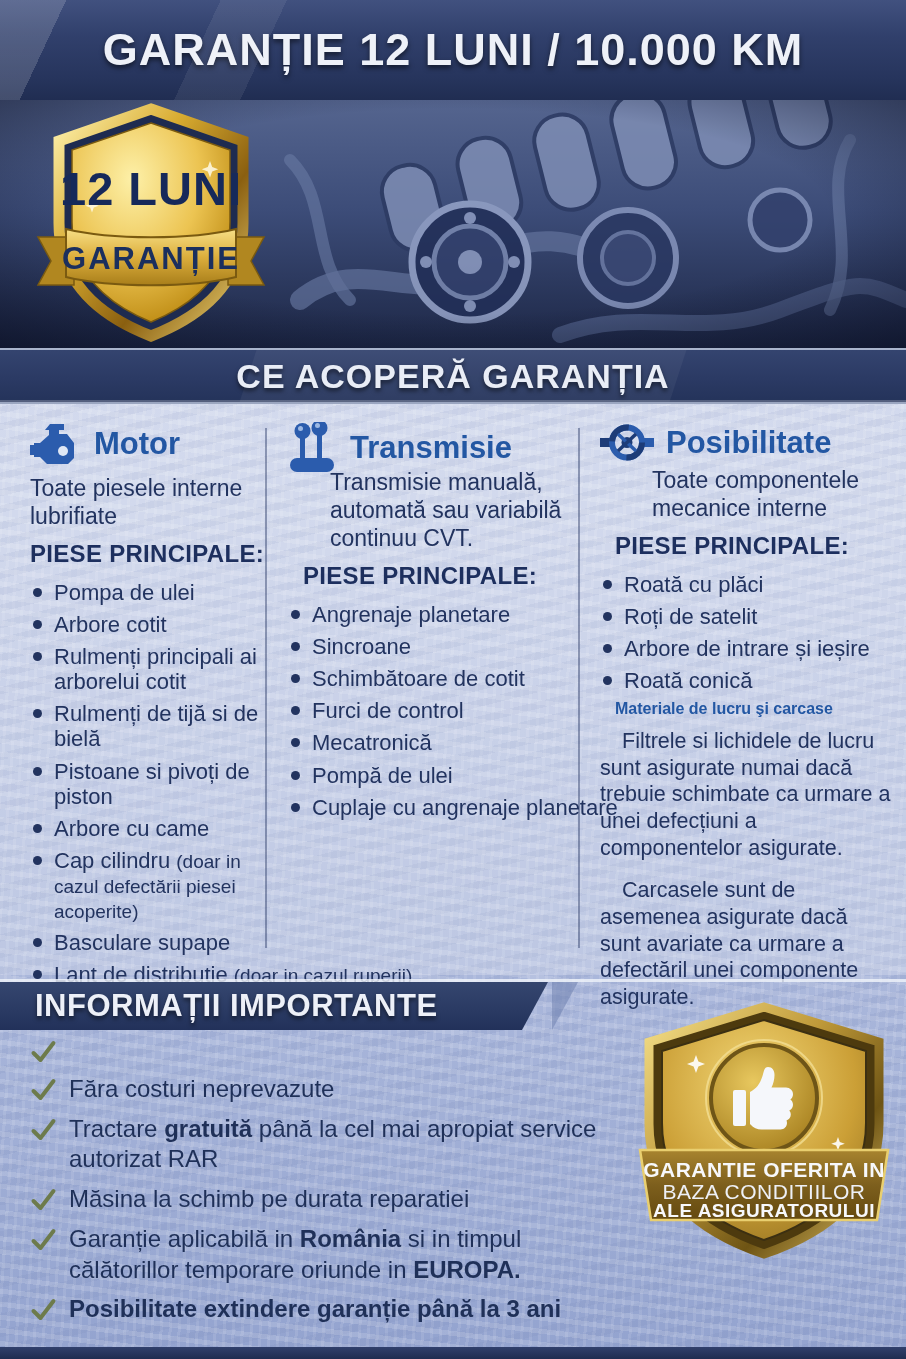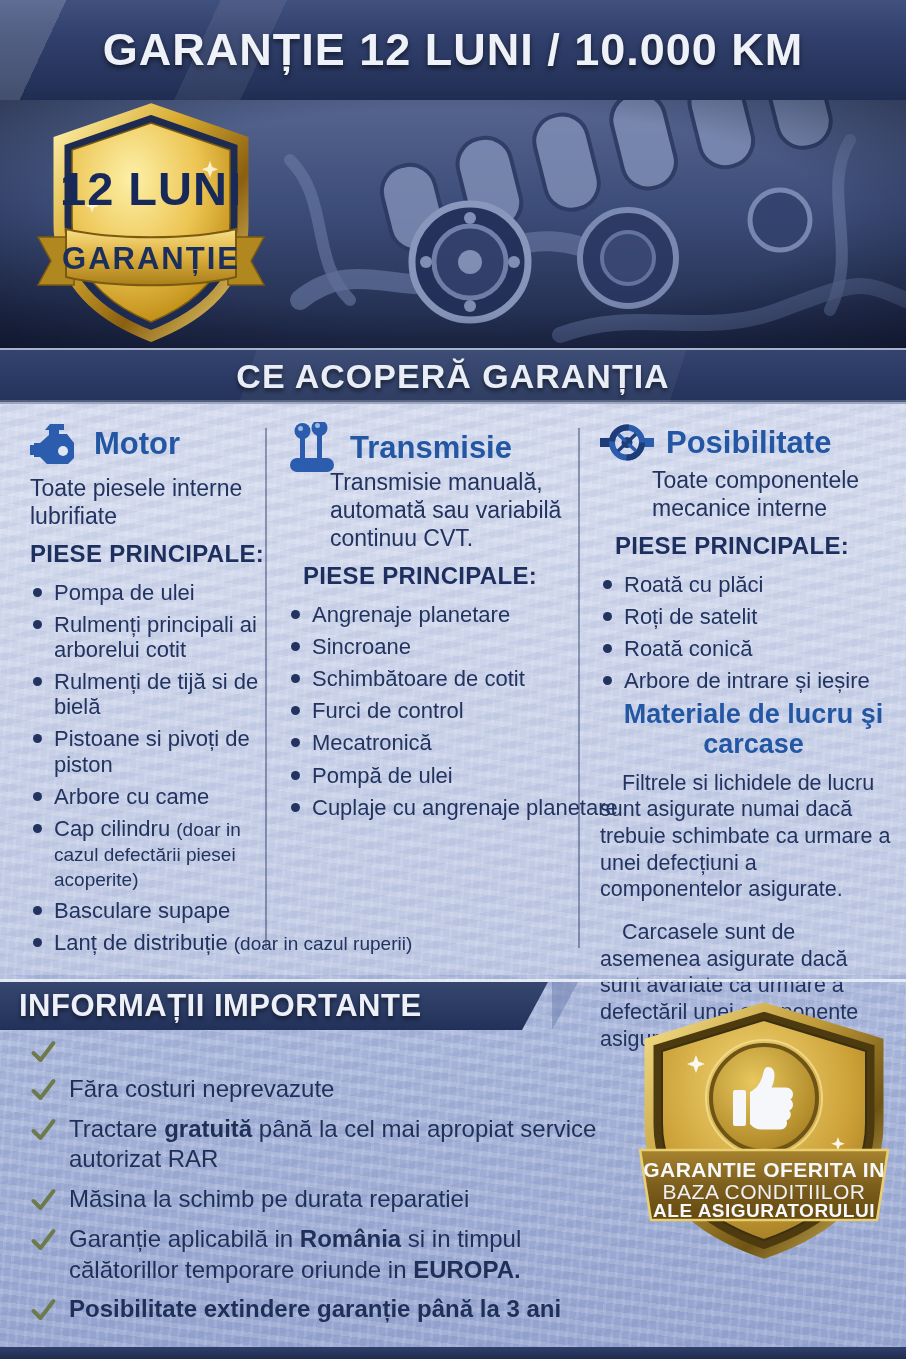--- a/index.html
+++ b/index.html
@@ -65,30 +65,30 @@
   .list-header{font-size:24px;font-weight:bold;color:#1d2f5e;margin:10px 0 12px 0;letter-spacing:.3px;}
   .col-transmisie .list-header,.col-diferential .list-header{margin-left:15px;}
 
   ul.piece-list{list-style:none;margin:0;padding:0;}
   ul.piece-list li{position:relative;padding-left:24px;font-size:22px;line-height:1.14;margin-bottom:7px;}
   ul.piece-list li:before{content:'';position:absolute;left:3px;top:8px;width:9px;height:9px;border-radius:50%;background:#22335f;}
   ul.piece-list .small{font-size:19px;}
   .col-motor ul.piece-list li:last-child{width:460px;}
   .col-transmisie ul.piece-list li:last-child{width:310px;}
 
-  .extra-heading{font-size:27px;font-weight:bold;color:#2357a3;line-height:1.1;margin:4px 0 10px 15px;text-align:center;}
+  .extra-heading{font-size:16px;font-weight:bold;color:#2357a3;line-height:1.1;margin:4px 0 10px 15px;}
   .extra-paras p{font-size:21.5px;line-height:1.24;margin:0 0 16px 0;text-indent:22px;}
 
   
   .info-topline{position:absolute;top:979px;left:0;width:100%;height:3px;background:rgba(240,244,250,.8);}
   .info-banner{
     position:absolute;top:982px;left:0;width:548px;height:48px;
     background:linear-gradient(180deg,#35466f 0%,#2a3a63 60%,#22315a 100%);
     clip-path:polygon(0 0,100% 0,calc(100% - 26px) 100%,0 100%);
-    display:flex;align-items:center;padding-left:19px;box-sizing:border-box;
+    display:flex;align-items:center;padding-left:35px;box-sizing:border-box;
   }
   .info-banner h2{margin:0;font-size:31px;font-weight:bold;color:#edf0f8;letter-spacing:.5px;
     text-shadow:0 3px 4px rgba(0,0,0,.5);}
   .info-banner-tail{position:absolute;top:982px;left:552px;width:26px;height:48px;
     background:rgba(110,128,175,.55);clip-path:polygon(0 0,100% 0,calc(100% - 26px) 100%,0 100%);}
 
   ul.checklist{position:absolute;top:1036px;left:30px;width:592px;list-style:none;margin:0;padding:0;}
   ul.checklist li{display:flex;align-items:flex-start;margin-bottom:9px;font-size:24px;line-height:1.28;color:#1f3058;}
   ul.checklist svg.check{flex-shrink:0;width:27px;height:26px;margin:3px 12px 0 0;}
   ul.checklist .b{font-weight:bold;}
@@ -204,20 +204,21 @@
           <path d="M20 2 h14 v6 h-5 v4 h8 l7 9 v15 l-6 6 H17 l-7-7 H4 V21 h6 l9-8 V8 h-4 z" fill="#2b5cad"></path>
           <rect x="0" y="23" width="6" height="10" fill="#2b5cad"></rect>
           <circle cx="33" cy="29" r="5" fill="#dfe7f5"></circle>
         </svg>
         <div class="col-title">Motor</div>
       </div>
       <div class="subtitle">Toate piesele interne lubrifiate</div>
       <div class="list-header">PIESE PRINCIPALE:</div>
       <ul class="piece-list">
           <li>Pompa de ulei</li>
+          <li>Arbore cotit</li>
           <li>Rulmenți principali ai arborelui cotit</li>
           <li>Rulmenți de tijă si de bielă</li>
           <li>Pistoane si pivoți de piston</li>
           <li>Arbore cu came</li>
           <li><span>Cap cilindru </span><span class="small">(doar in cazul defectării piesei acoperite)</span></li>
           <li>Basculare supape</li>
           <li><span>Lanț de distribuție </span><span class="small">(doar in cazul ruperii)</span></li>
         </ul>
     </article>
 
@@ -258,22 +259,22 @@
           <line x1="18" y1="12" x2="36" y2="29" stroke="#2b5cad" stroke-width="3.5"></line>
           <line x1="36" y1="12" x2="18" y2="29" stroke="#1d3c78" stroke-width="3.5"></line>
         </svg>
         <div class="col-title">Posibilitate</div>
       </div>
       <div class="subtitle">Toate componentele mecanice interne</div>
       <div class="list-header">PIESE PRINCIPALE:</div>
       <ul class="piece-list">
           <li>Roată cu plăci</li>
           <li>Roți de satelit</li>
+          <li>Arbore de intrare și ieșire</li>
           <li>Roată conică</li>
-          <li>Arbore de intrare și ieșire</li>
         </ul>
       <div class="extra-heading">Materiale de lucru şi carcase</div>
       <div class="extra-paras">
           <p>Filtrele si lichidele de lucru sunt asigurate numai dacă trebuie schimbate ca urmare a unei defecțiuni a componentelor asigurate.</p>
           <p>Carcasele sunt de asemenea asigurate dacă sunt avariate ca urmare a defectăril unei componente asigurate.</p>
         </div>
     </article>
   </main>
 
   <div class="info-topline"></div>

